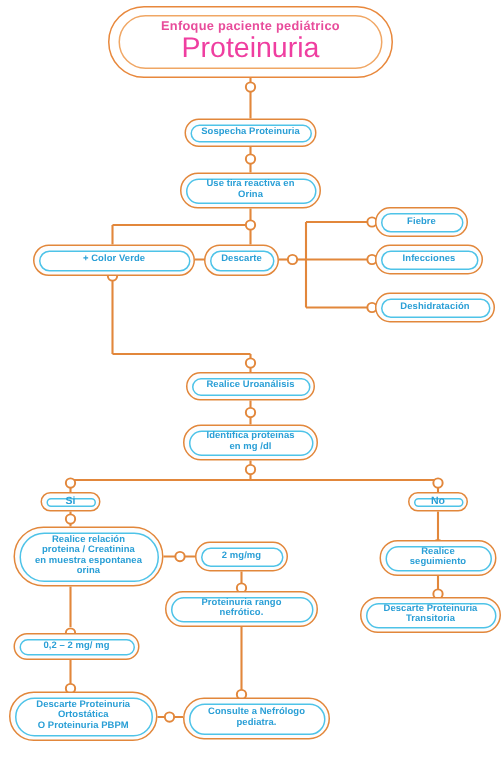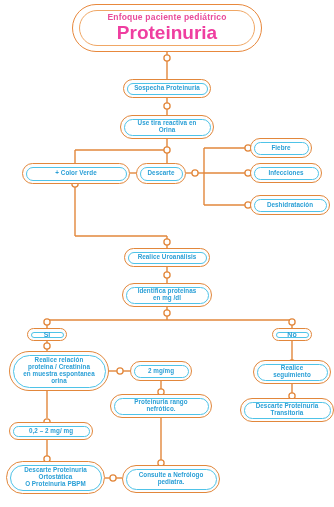--- a/index.html
+++ b/index.html
@@ -24,21 +24,21 @@
     display:flex;flex-direction:column;align-items:center;justify-content:center;
   }
   .t-sub{
     font-size:8.5px;font-weight:bold;letter-spacing:.2px;line-height:1;
     color:#e84c9b;
     -webkit-text-stroke:0.7px #ffffff;
     paint-order:stroke fill;
     white-space:nowrap;
   }
   .t-main{
-    font-size:19px;font-weight:bold;line-height:1.05;margin-top:1px;
+    font-size:19px;font-weight:normal;line-height:1.05;margin-top:1px;
     color:#ef3ea0;
     -webkit-text-stroke:1.1px #ffffff;
     paint-order:stroke fill;
     white-space:nowrap;
   }
 
   
   .node{
     position:absolute;box-sizing:border-box;
     border:1.5px solid #e2873b;border-radius:40px;background:#fdfdfd;

